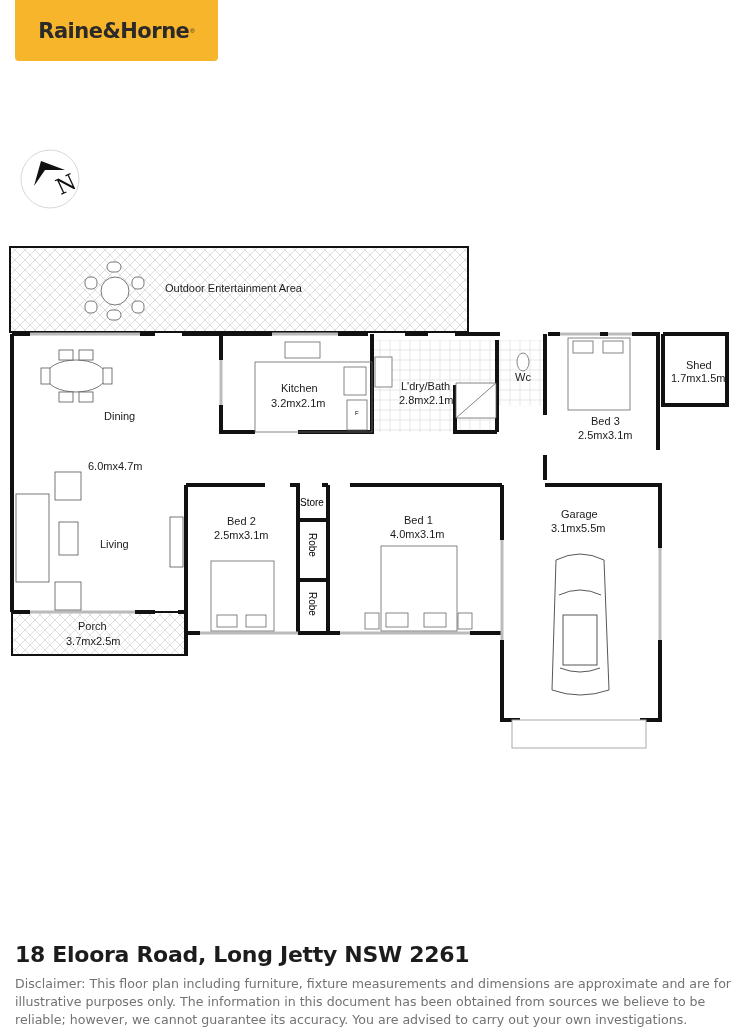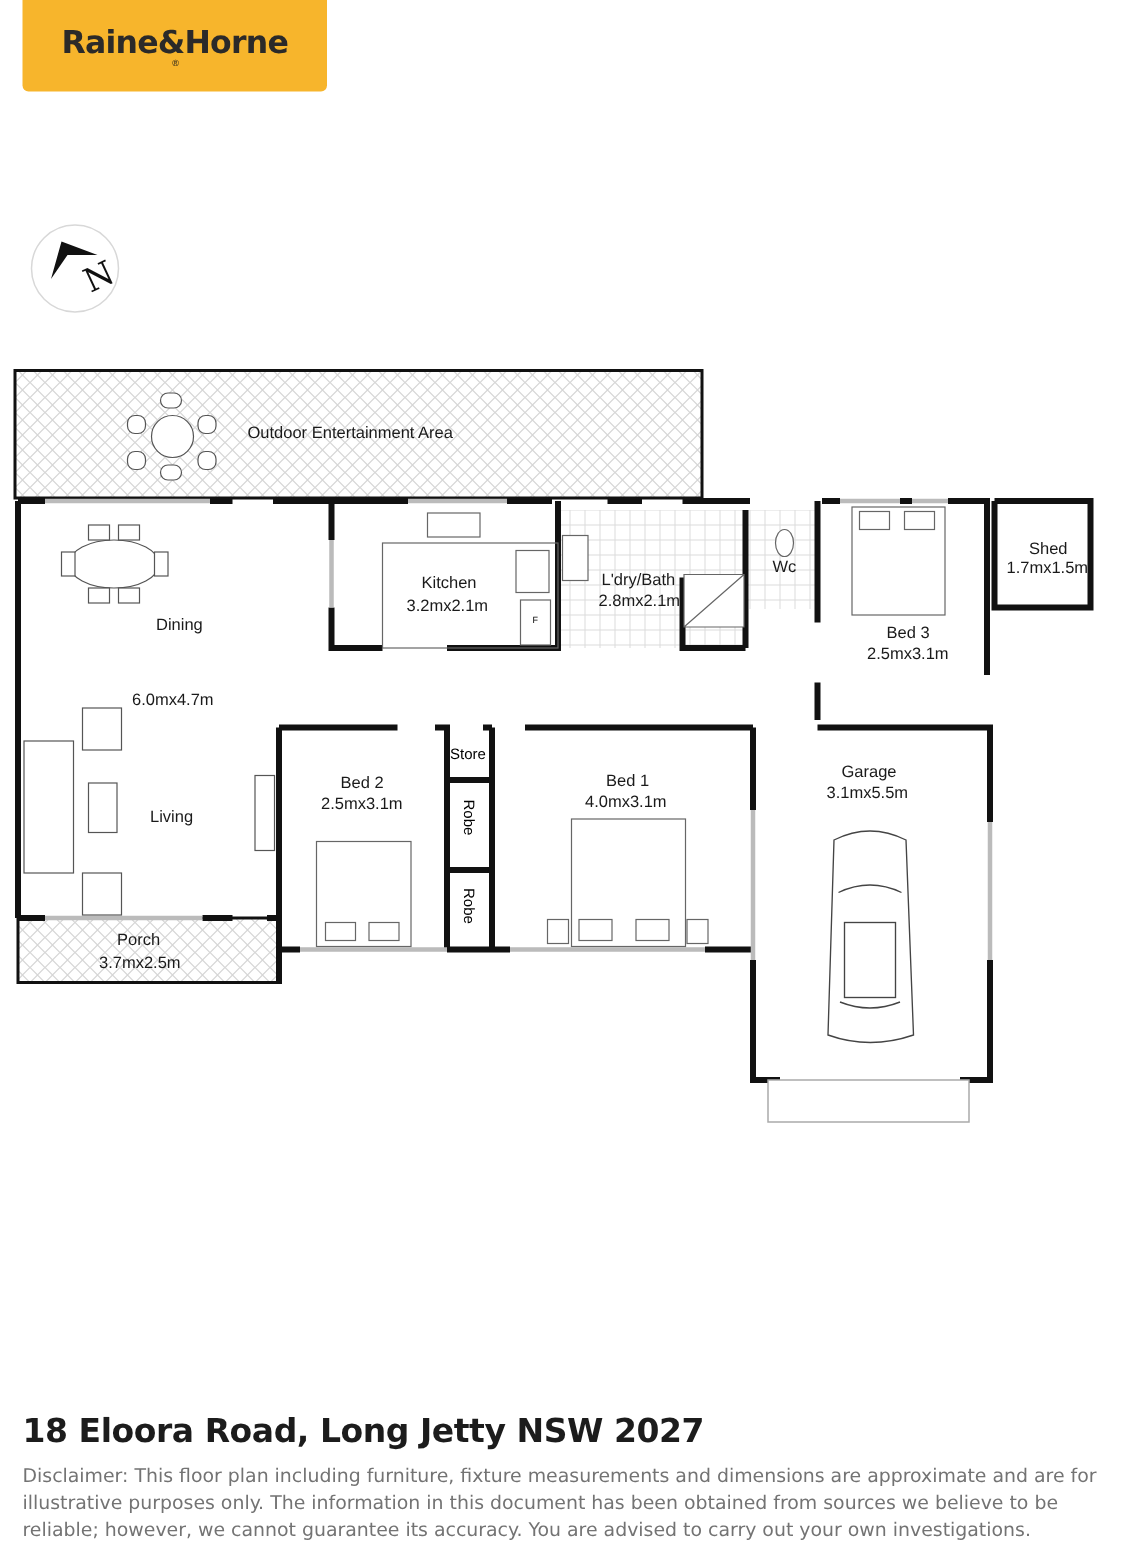--- a/index.html
+++ b/index.html
@@ -1,17 +1,17 @@
 <!DOCTYPE html>
 <html><head>
 <meta charset="utf-8">
 <style>
   html, body { margin:0; padding:0; background:#ffffff; }
   body { width:750px; height:1033px; position:relative; overflow:hidden; font-family:"Liberation Sans", sans-serif; color:#1a1a1a; }
-  .logo { position:absolute; left:15px; top:0; width:203px; height:61px; background:#f7b52c; border-radius:0 0 4px 4px; display:flex; align-items:center; justify-content:center;flex-direction:column; }
+  .logo { position:absolute; left:15px; top:0; width:203px; height:61px; background:#f7b52c; border-radius:0 0 4px 4px; display:flex; align-items:center; justify-content:center; }
   .logo span { font-family:"DejaVu Sans", sans-serif; font-weight:bold; font-size:21px; color:#2b2a29; letter-spacing:-0.5px; }
   .logo sup { font-size:6px; margin-left:1px; }
   .compass { position:absolute; left:19px; top:148px; width:62px; height:62px; }
   .plan { position:absolute; left:0; top:240px; width:750px; height:520px; }
   .lbl { font-family:"Liberation Sans", sans-serif; font-size:11px; fill:#1a1a1a; }
   .addr { position:absolute; left:15px; top:942px; font-family:"DejaVu Sans", sans-serif; font-weight:bold; font-size:22px; color:#1c1c1c; letter-spacing:-0.3px; }
   .disc { position:absolute; left:15px; top:975px; width:725px; font-family:"DejaVu Sans", sans-serif; font-size:12.6px; line-height:18px; color:#737373; }
 </style>
 </head>
 <body>
@@ -154,14 +154,14 @@
   <text class="lbl" x="561" y="518">Garage</text>
   <text class="lbl" x="551" y="532">3.1mx5.5m</text>
   <g fill="#fff" stroke="#444" stroke-width="0.9">
     <path d="M556 560 Q580 548 604 560 L609 690 Q580 700 552 690 Z"></path>
     <path d="M559 595 Q580 585 601 595"></path>
     <rect x="563" y="615" width="34" height="50"></rect>
     <path d="M560 668 Q580 676 600 668"></path>
   </g>
 </svg>
 
-<div class="addr">18 Eloora Road, Long Jetty NSW 2027</div>
+<div class="addr">18 Eloora Road, Long Jetty NSW 2261</div>
 <div class="disc">Disclaimer: This floor plan including furniture, fixture measurements and dimensions are approximate and are for illustrative purposes only. The information in this document has been obtained from sources we believe to be reliable; however, we cannot guarantee its accuracy. You are advised to carry out your own investigations.</div>
 
 </body></html>

